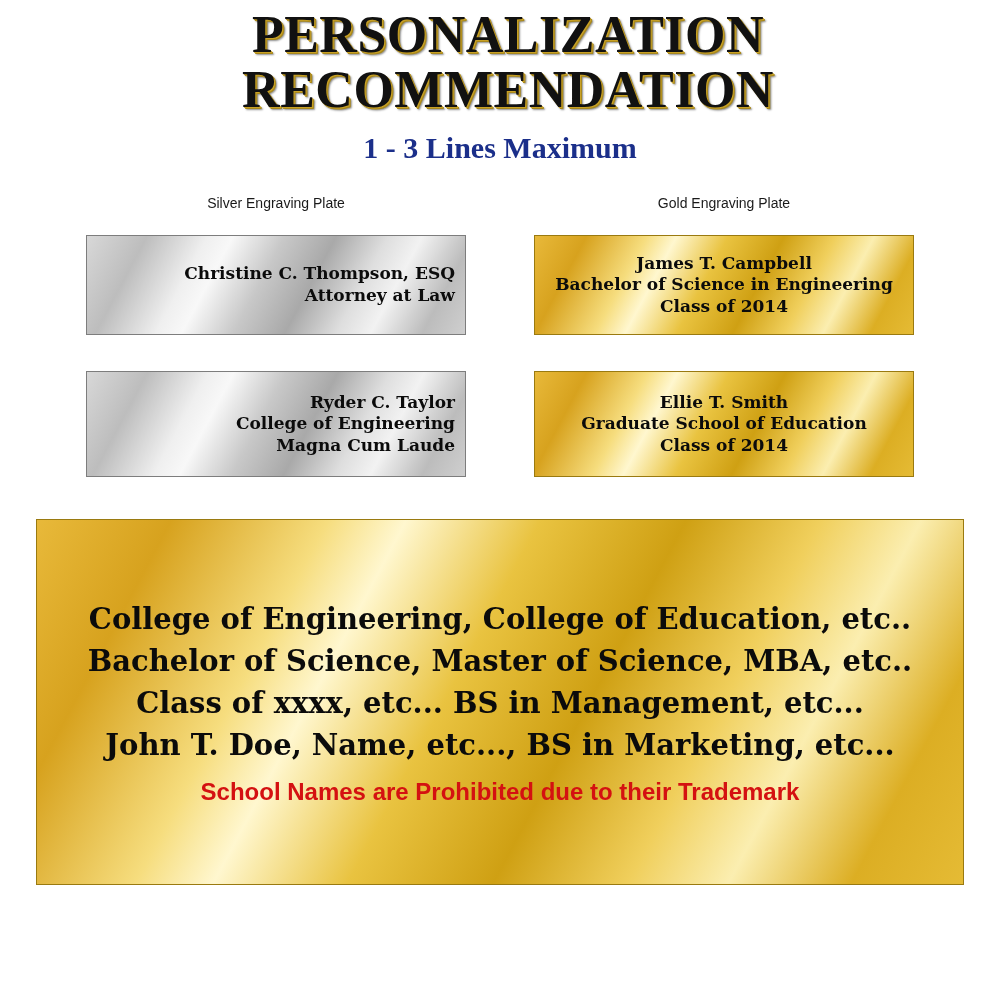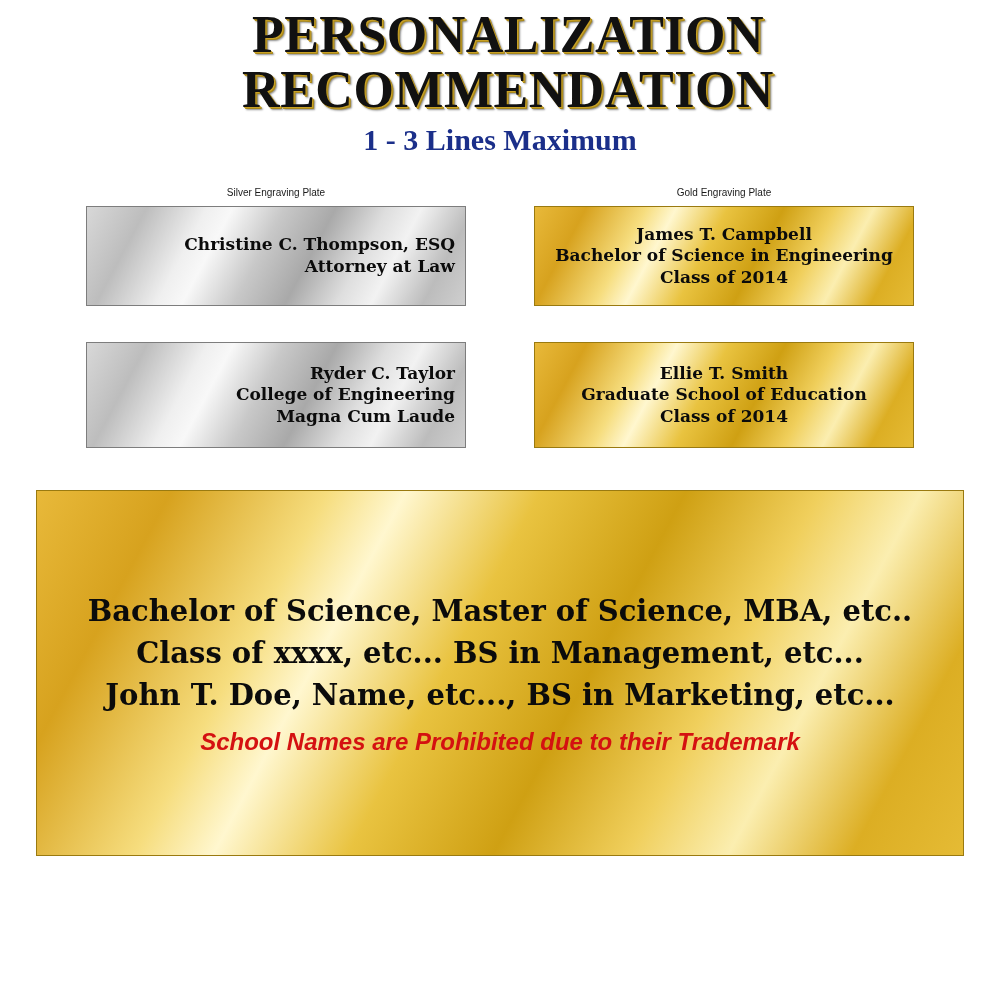--- a/index.html
+++ b/index.html
@@ -30,39 +30,39 @@
       2px 2px 0 #a8881c,
       3px 3px 2px rgba(0,0,0,0.45);
     -webkit-font-smoothing: antialiased;
   }
   .sub-title {
     text-align: center;
     font-family: "Liberation Serif", serif;
     font-weight: bold;
     font-size: 30px;
     color: #1b2f8a;
-    margin: 6px 0 0 0;
+    margin: 14px 0 0 0;
   }
 
   
   .columns {
     display: flex;
     justify-content: space-between;
     padding: 30px 86px 0 86px;
     box-sizing: border-box;
   }
   .col {
     width: 380px;
   }
   .col-label {
     text-align: center;
     font-family: "Liberation Sans", sans-serif;
-    font-size: 10px;
+    font-size: 14px;
     color: #1a1a1a;
-    margin-bottom: 8px;
+    margin-bottom: 24px;
   }
 
   
   .plate {
     box-sizing: border-box;
     border: 1px solid #8a8a8a;
     display: flex;
     flex-direction: column;
     align-items: center;
     justify-content: center;
@@ -144,21 +144,20 @@
     white-space: nowrap;
     text-align: center;
   }
   .big-warning {
     color: #d41111;
     font-family: "Liberation Sans", sans-serif;
     font-weight: bold;
     font-size: 24px;
     margin-top: 12px;
     white-space: nowrap;
-    font-style: italic;
   }
 </style>
 </head>
 <body>
 
 <div>
   <div class="main-title">PERSONALIZATION RECOMMENDATION</div>
   <div class="sub-title">1 - 3 Lines Maximum</div>
 </div>
 
@@ -194,18 +193,19 @@
       <div class="plate-line">Ellie T. Smith</div>
       <div class="plate-line">Graduate School of Education</div>
       <div class="plate-line">Class of 2014</div>
     </div>
   </div>
 
 </div>
 
 <div class="big-plate-wrap">
   <div class="big-plate gold">
+    <div class="big-line">College of Engineering, College of Education, etc..</div>
     <div class="big-line">Bachelor of Science, Master of Science, MBA, etc..</div>
     <div class="big-line">Class of xxxx, etc...   BS in Management, etc...</div>
     <div class="big-line">John T. Doe, Name, etc..., BS in Marketing, etc...</div>
     <div class="big-warning">School Names are Prohibited due to their Trademark</div>
   </div>
 </div>
 
 </body></html>

